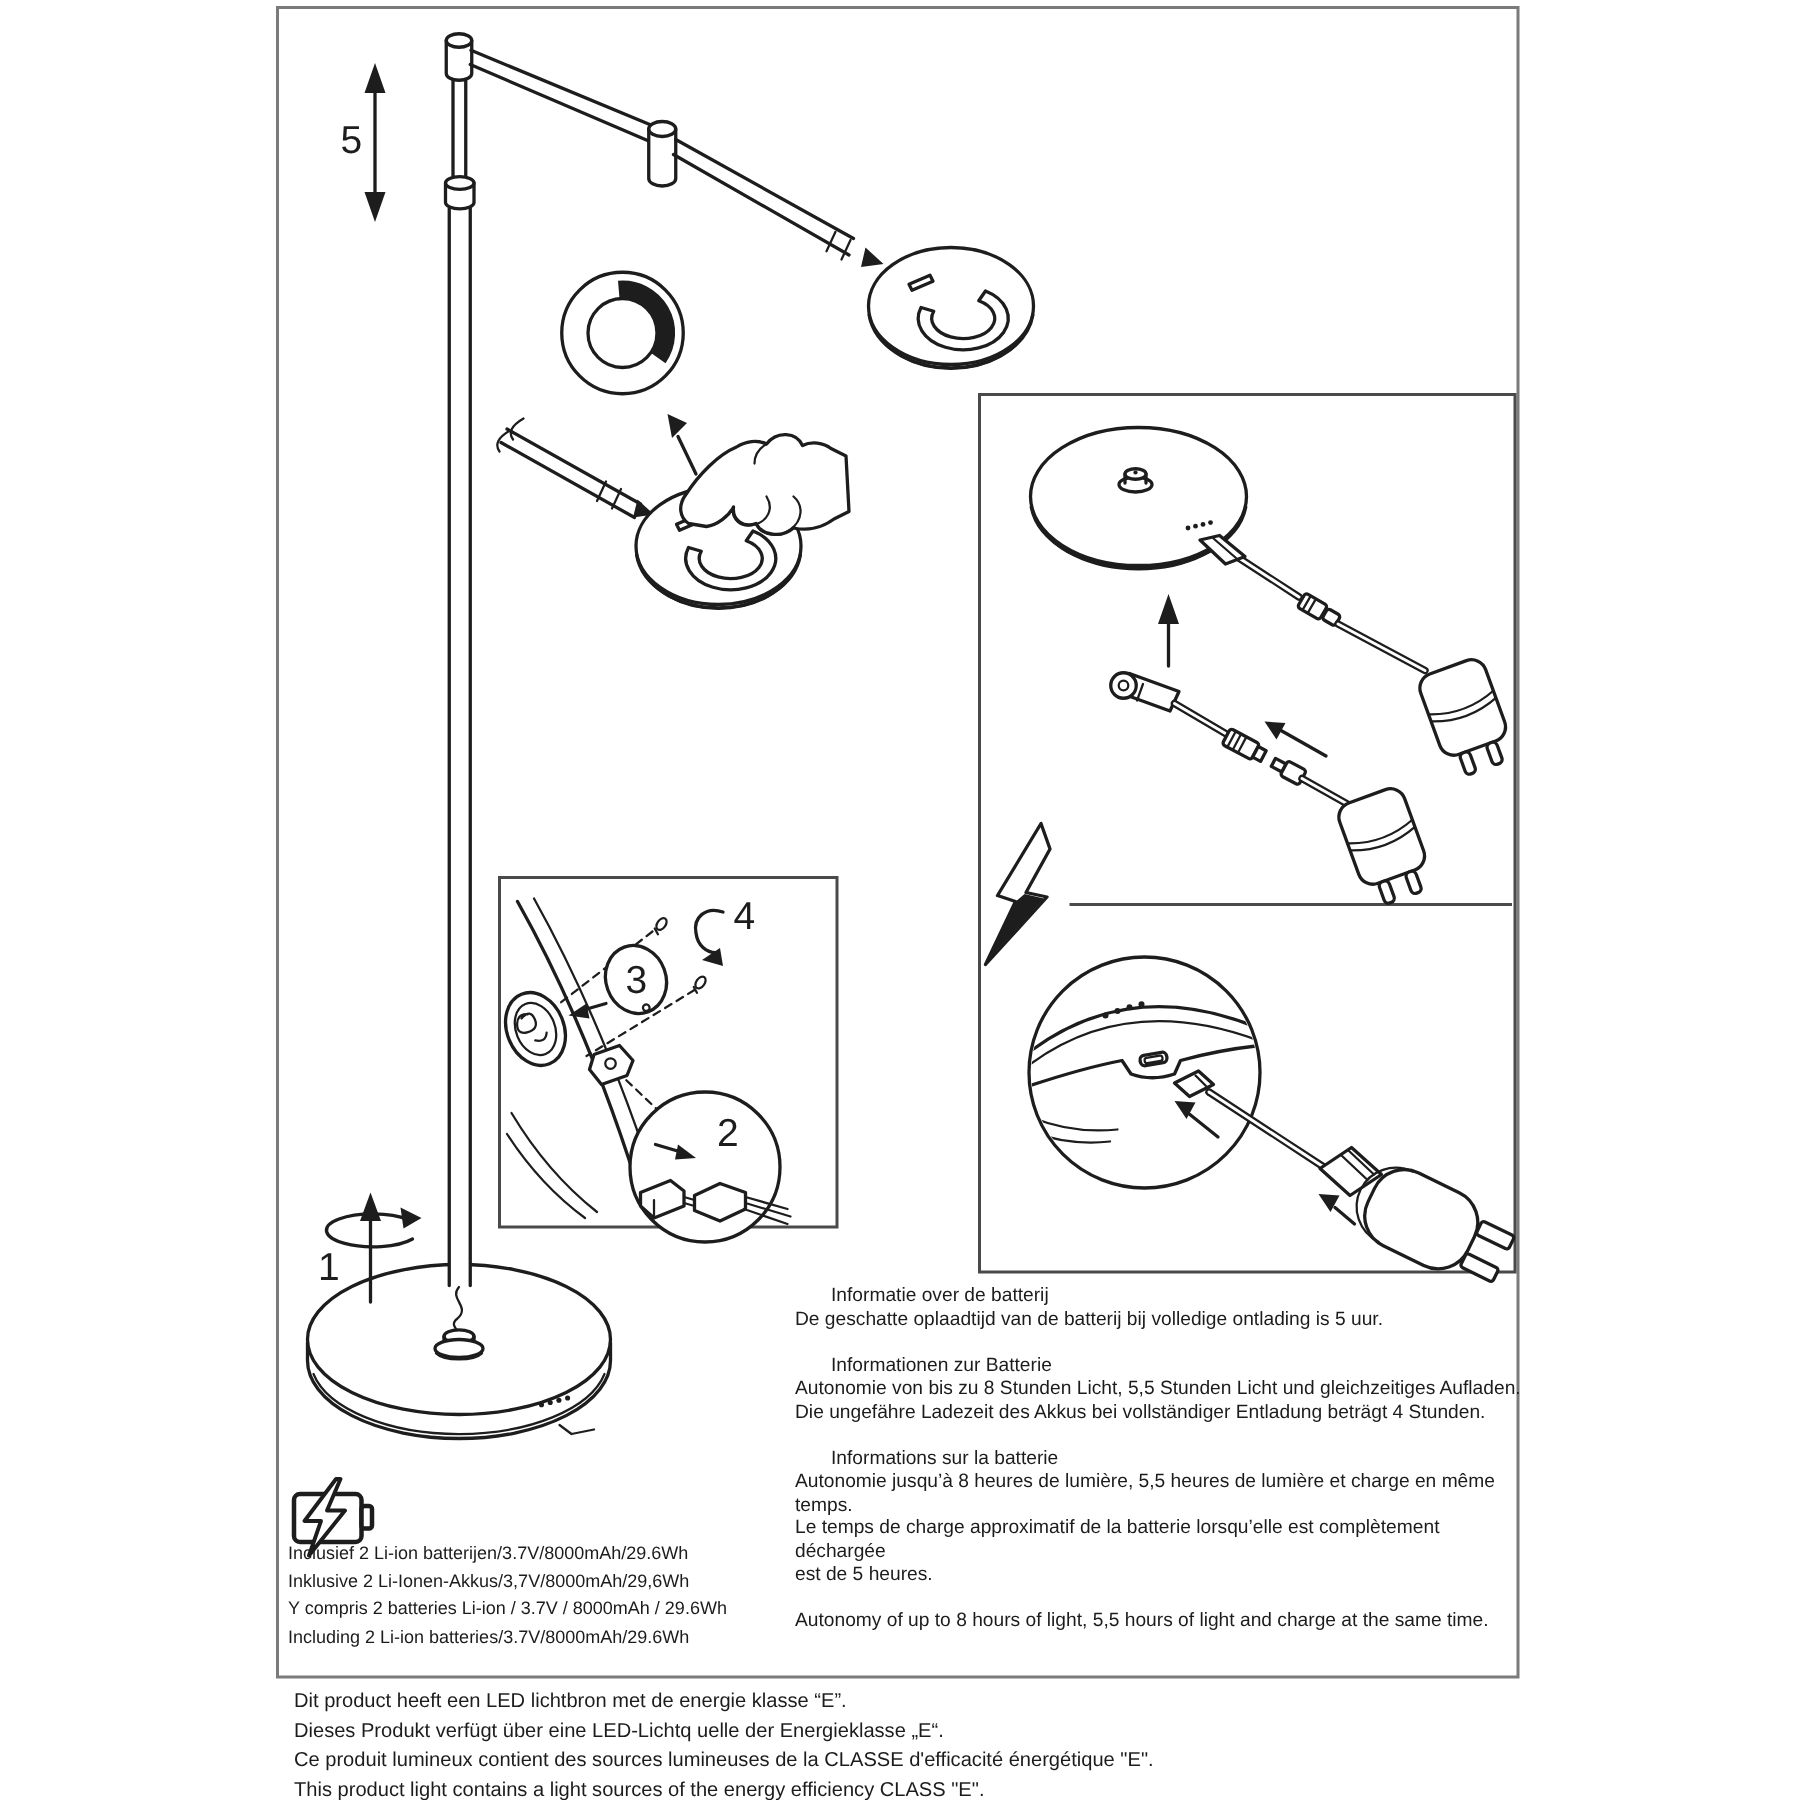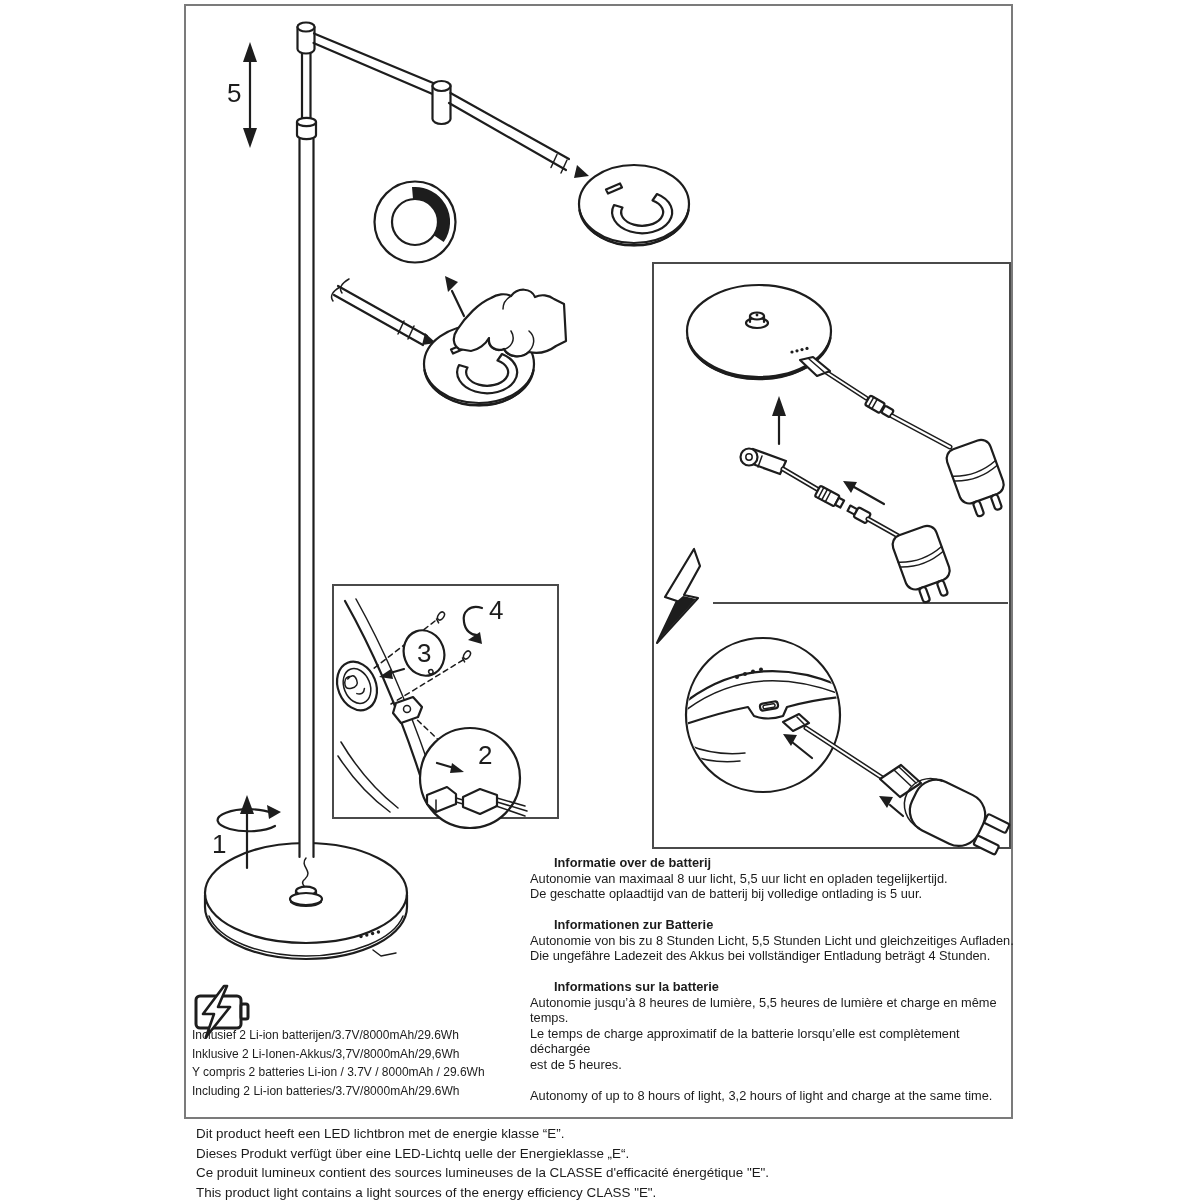--- a/index.html
+++ b/index.html
@@ -12,21 +12,21 @@
   .w{fill:#ffffff;}
   .f{fill:#1d1d1d;stroke:none;}
   .thin{stroke-width:1.5;}
   .dash{stroke-dasharray:5 4;stroke-width:1.5;}
   .tube{stroke-width:5;}
   .core{stroke:#ffffff;stroke-width:2;fill:none;stroke-linecap:round;}
   .frameln{stroke:#4a4a4a;stroke-width:2;fill:#fff;}
   .lbl{position:absolute;font-size:26px;color:#1d1d1d;line-height:1;}
   .textcol{position:absolute;left:530px;top:855px;width:486px;font-size:12.8px;line-height:15.5px;}
   .sect{margin:0 0 15.5px 0;}
-  .sect .h{font-weight:bold;padding-left:24px;}
+  .sect .h{font-weight:normal;padding-left:24px;}
   .inclist{position:absolute;left:192px;top:1026px;font-size:12px;line-height:18.5px;}
   .energy{position:absolute;left:196px;top:1124px;font-size:13.4px;line-height:19.6px;}
 </style>
 </head>
 <body>
 
 <div class="page">
 
   <div class="frame"></div>
 
@@ -298,36 +298,35 @@
   <div class="inclist">
     <div>Inclusief 2 Li-ion batterijen/3.7V/8000mAh/29.6Wh</div>
     <div>Inklusive 2 Li-Ionen-Akkus/3,7V/8000mAh/29,6Wh</div>
     <div>Y compris 2 batteries Li-ion / 3.7V / 8000mAh / 29.6Wh</div>
     <div>Including 2 Li-ion batteries/3.7V/8000mAh/29.6Wh</div>
   </div>
 
   <div class="textcol">
     <div class="sect">
       <div class="h">Informatie over de batterij</div>
-      <div>Autonomie van maximaal 8 uur licht, 5,5 uur licht en opladen tegelijkertijd.</div>
       <div>De geschatte oplaadtijd van de batterij bij volledige ontlading is 5 uur.</div>
     </div>
     <div class="sect">
       <div class="h">Informationen zur Batterie</div>
       <div>Autonomie von bis zu 8 Stunden Licht, 5,5 Stunden Licht und gleichzeitiges Aufladen.</div>
       <div>Die ungefähre Ladezeit des Akkus bei vollständiger Entladung beträgt 4 Stunden.</div>
     </div>
     <div class="sect">
       <div class="h">Informations sur la batterie</div>
       <div>Autonomie jusqu’à 8 heures de lumière, 5,5 heures de lumière et charge en même temps.</div>
       <div>Le temps de charge approximatif de la batterie lorsqu’elle est complètement déchargée</div>
       <div>est de 5 heures.</div>
     </div>
     <div class="sect">
-      <div>Autonomy of up to 8 hours of light, 3,2 hours of light and charge at the same time.</div>
+      <div>Autonomy of up to 8 hours of light, 5,5 hours of light and charge at the same time.</div>
     </div>
   </div>
 
   <div class="energy">
     <div>Dit product heeft een LED lichtbron met de energie klasse “E”.</div>
     <div>Dieses Produkt verfügt über eine LED-Lichtq uelle der Energieklasse „E“.</div>
     <div>Ce produit lumineux contient des sources lumineuses de la CLASSE d'efficacité énergétique "E".</div>
     <div>This product light contains a light sources of the energy efficiency CLASS "E".</div>
   </div>
 

